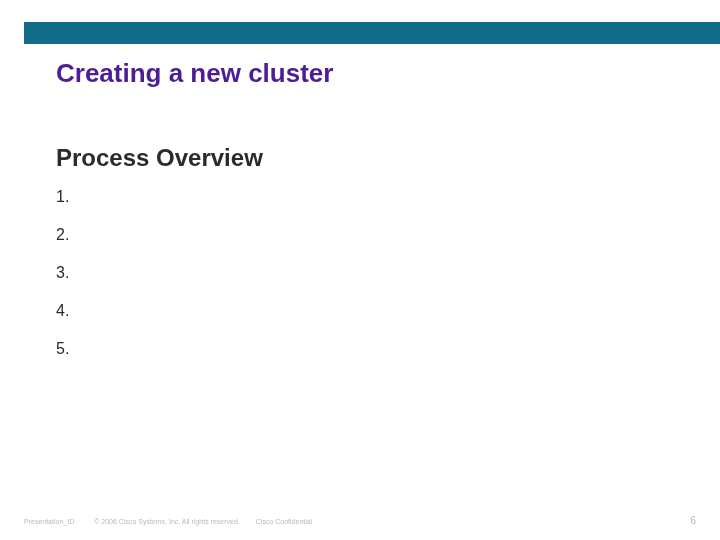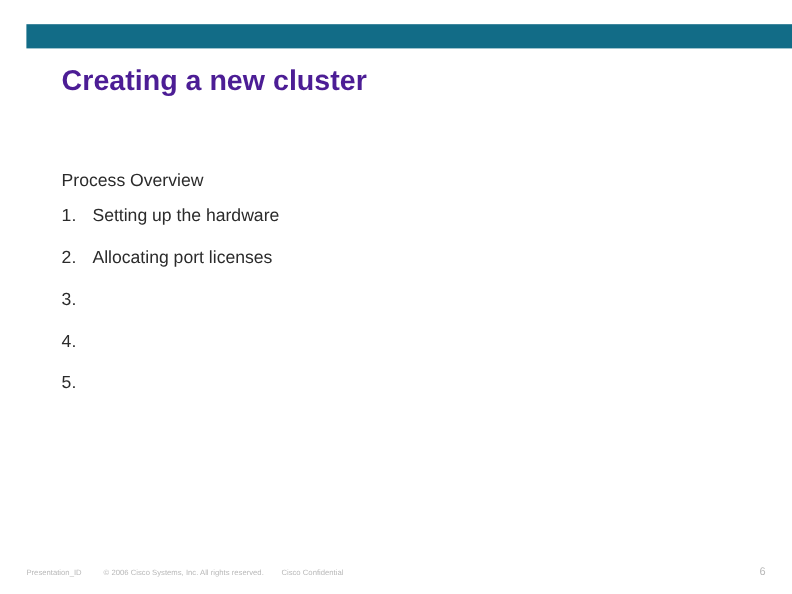--- a/index.html
+++ b/index.html
@@ -23,24 +23,24 @@
   .title {
     position: absolute;
     top: 58px;
     left: 56px;
     font-size: 26px;
     font-weight: bold;
     color: #4c1d95;
   }
   .subtitle {
     position: absolute;
-    top: 156px;
+    top: 144px;
     left: 56px;
-    font-size: 16px;
-    font-weight: 400;
+    font-size: 24px;
+    font-weight: 700;
     color: #2b2b2b;
   }
   .list {
     position: absolute;
     top: 178px;
     left: 56px;
     right: 56px;
   }
   .list-item {
     display: flex;
@@ -77,25 +77,23 @@
 
 <div class="top-bar"></div>
 
 <div class="title">Creating a new cluster</div>
 
 <div class="subtitle">Process Overview</div>
 
 <div class="list">
   <div class="list-item">
     <span class="list-num">1.</span>
-    <span class="list-text">Setting up the hardware</span>
   </div>
   <div class="list-item">
     <span class="list-num">2.</span>
-    <span class="list-text">Allocating port licenses</span>
   </div>
   <div class="list-item">
     <span class="list-num">3.</span>
   </div>
   <div class="list-item">
     <span class="list-num">4.</span>
   </div>
   <div class="list-item">
     <span class="list-num">5.</span>
   </div>

